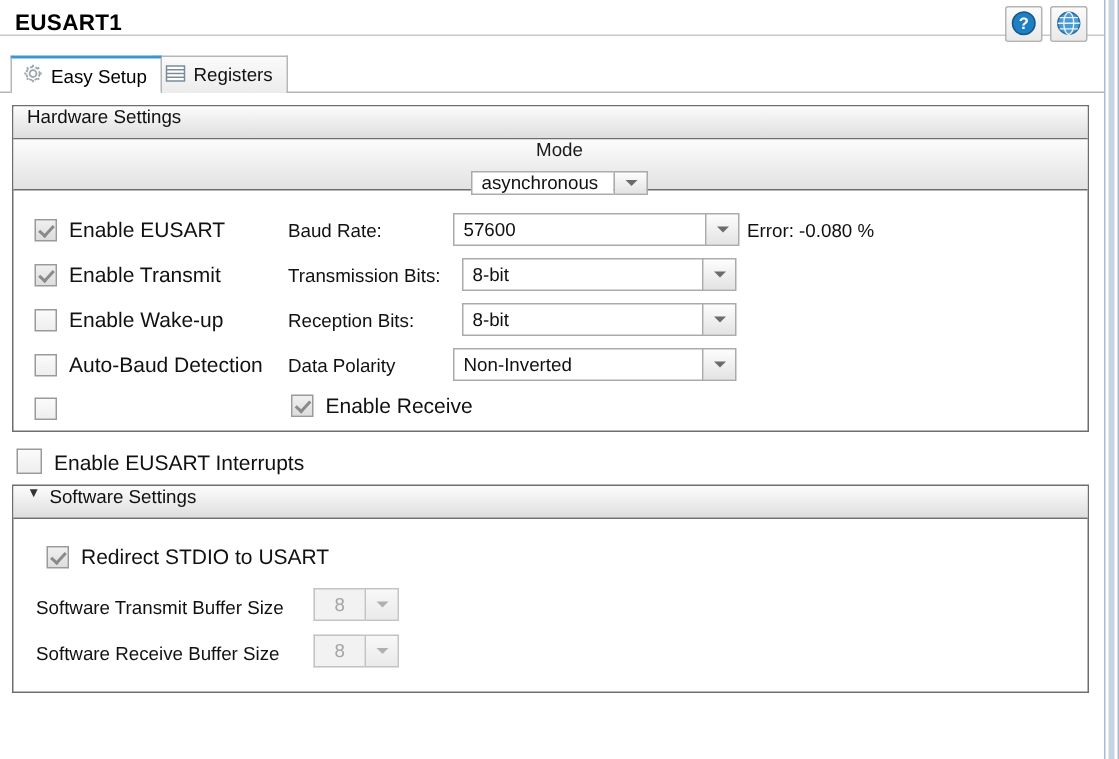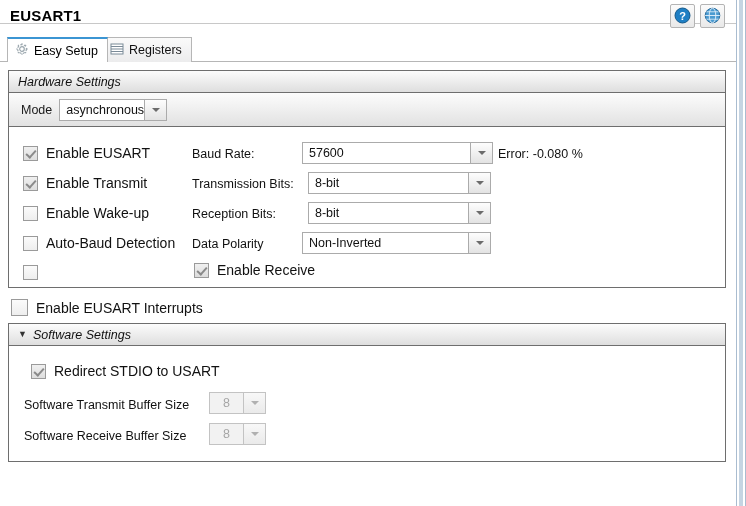--- a/index.html
+++ b/index.html
@@ -124,26 +124,25 @@
     position: absolute;
     border: 1px solid #6e6e6e;
     background: #ffffff;
     box-sizing: border-box;
   }
   .group-header {
     height: 22px;
     background: linear-gradient(#fcfcfc, #dedede);
     border-bottom: 1px solid #6e6e6e;
     display: flex;
-    align-items: center;
+    align-items: flex-start;
     padding-left: 9px;
     font-size: 12.5px;
     color: #111111;
     box-sizing: border-box;
-    font-style: italic;
   }
   .group-header .twisty {
     font-size: 9px;
     margin-right: 6px;
     color: #333333;
     line-height: 1;
   }
 
   #hw-group { left: 8px; top: 70px; width: 718px; height: 218px; }
   #sw-group { left: 8px; top: 323px; width: 718px; height: 139px; }
@@ -153,20 +152,21 @@
     position: absolute;
     left: 0; top: 22px;
     width: 716px; height: 34px;
     background: linear-gradient(#fcfcfc, #e2e2e2);
     border-bottom: 1px solid #6e6e6e;
     box-sizing: border-box;
     display: flex;
     align-items: center;
     padding-left: 12px;
     gap: 7px;
+    flex-direction: column;
   }
   #mode-label { font-size: 12.5px; }
 
   
   .combo {
     display: inline-flex;
     height: 22px;
     box-sizing: border-box;
     align-items: stretch;
   }
@@ -347,21 +347,21 @@
     </div>
   </div>
 
   <div class="group" id="hw-group">
     <div class="group-header">
       <span>Hardware Settings</span>
     </div>
 
     <div id="mode-bar">
       <span id="mode-label">Mode</span>
-      <span class="combo" style="width:108px;">
+      <span class="combo" style="width:118px;">
         <span class="combo-field">asynchronous</span>
         <span class="combo-btn"></span>
       </span>
     </div>
 
     <div class="chk-row" style="left:14px; top:74px;">
       <span class="chk-box checked"></span>
       <span>Enable EUSART</span>
     </div>
     <div class="chk-row" style="left:14px; top:104px;">

